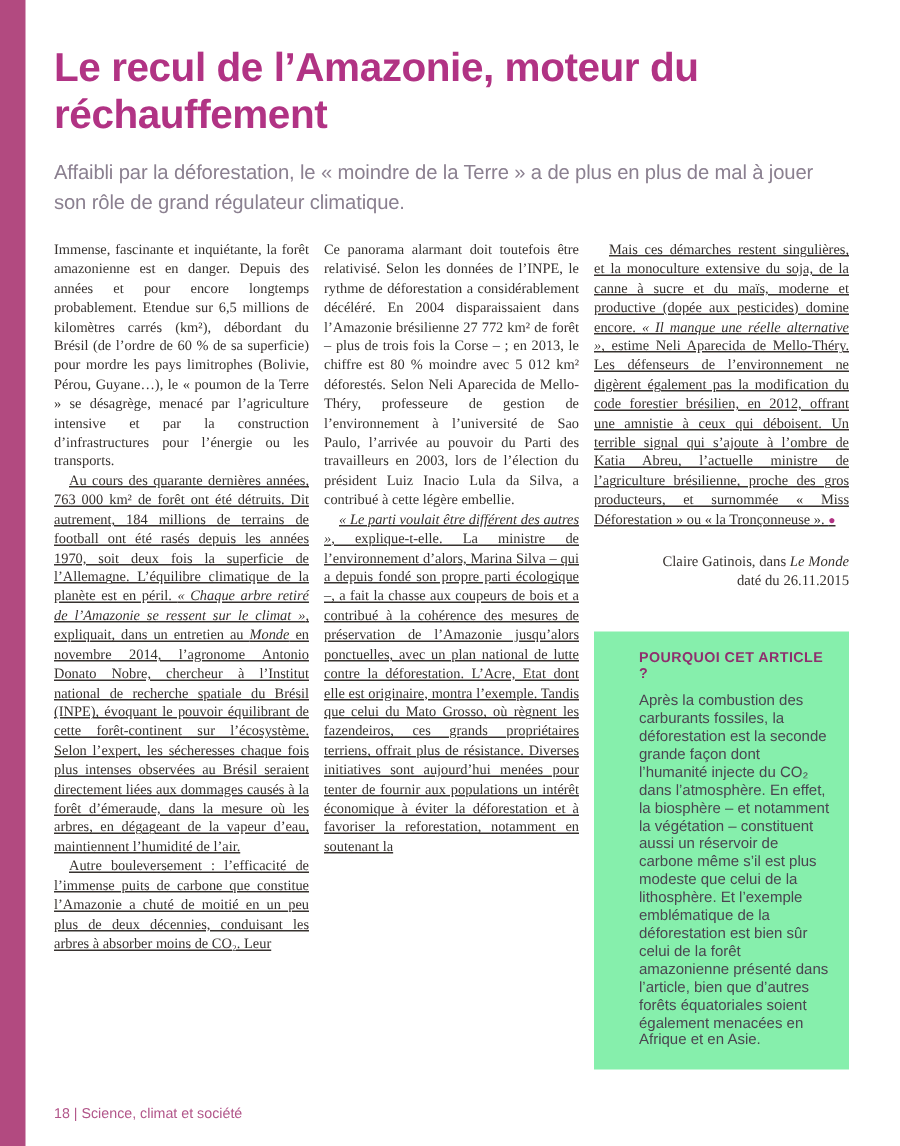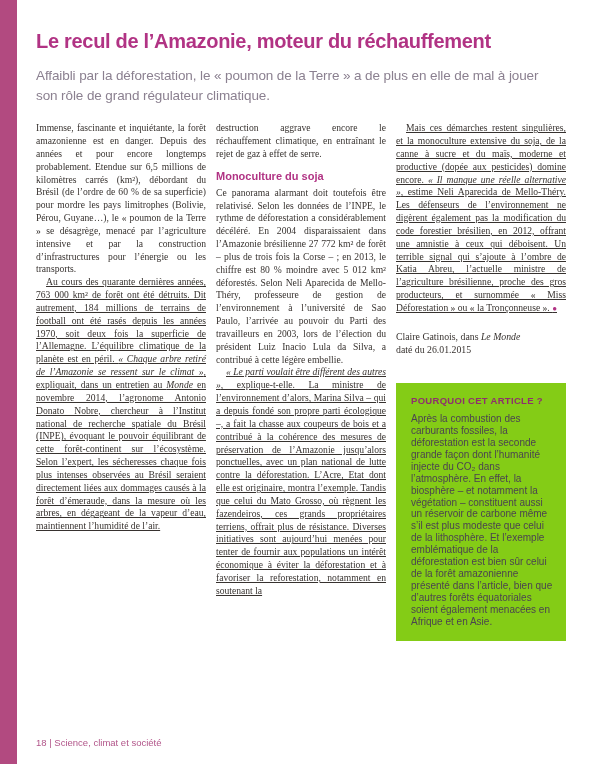--- a/index.html
+++ b/index.html
@@ -32,21 +32,21 @@
   }
   .brand {
     font-family:"DejaVu Serif", serif;
     font-weight:bold; font-size:21px;
     color:#191919; letter-spacing:-0.5px;
   }
   
   .article-title {
     margin:30px 0 0 0;
     font-family:"Liberation Sans", sans-serif;
-    font-weight:bold; font-size:20px; letter-spacing:-0.3px;
+    font-weight:bold; font-size:27px; letter-spacing:-0.3px;
     color:#b13384;
   }
   .article-subtitle {
     margin-top:13px;
     font-family:"Liberation Sans", sans-serif;
     font-size:13.5px; line-height:1.45; letter-spacing:-0.1px;
     color:#8b8090;
     max-width:524px;
   }
   
@@ -66,29 +66,29 @@
   .it { font-style:italic; }
   .accent-dot { color:#b13384; font-size:8px; }
   .subhead {
     font-family:"Liberation Sans", sans-serif;
     font-weight:bold; font-size:11px;
     color:#b13384;
     margin:9px 0 5px 0;
   }
   .byline {
     margin-top:14px;
-    text-align:left;
+    text-align:right;
     font-size:9.8px; line-height:1.4;
     color:#37322f;
   }
   
   .info-box {
     margin-top:26px;
-    background:#84cc16;
-    padding:12px 13px 13px 15px;
+    background:#86efac;
+    padding:12px 13px 13px 30px;
   }
   .info-box-title {
     font-family:"Liberation Sans", sans-serif;
     font-weight:bold; font-size:9.5px; letter-spacing:0.3px;
     color:#8f2f6e;
     margin:0 0 7px 0;
   }
   .info-box-body {
     font-family:"Liberation Sans", sans-serif;
     font-size:10px; line-height:11.9px;
@@ -106,44 +106,43 @@
 </head>
 <body>
 
 <div class="side-bar"></div>
 
 <div class="page-inner">
 
 
   <h1 class="article-title">Le recul de l’Amazonie, moteur du réchauffement</h1>
 
-  <p class="article-subtitle">Affaibli par la déforestation, le « poumon de la Terre » a de plus en elle de mal à jouer son rôle de grand régulateur climatique.</p>
+  <p class="article-subtitle">Affaibli par la déforestation, le « moindre de la Terre » a de plus en plus de mal à jouer son rôle de grand régulateur climatique.</p>
 
   <div class="columns">
     <div class="col">
       <div>
           <p class="body-p"><span>Immense, fascinante et inquiétante, la forêt amazonienne est en danger. Depuis des années et pour encore longtemps probablement. Etendue sur 6,5 millions de kilomètres carrés (km²), débordant du Brésil (de l’ordre de 60 % de sa superficie) pour mordre les pays limitrophes (Bolivie, Pérou, Guyane…), le « poumon de la Terre » se désagrège, menacé par l’agriculture intensive et par la construction d’infrastructures pour l’énergie ou les transports.</span></p>
           <p class="body-p indent"><span>Au cours des quarante dernières années, 763 000 km² de forêt ont été détruits. Dit autrement, 184 millions de terrains de football ont été rasés depuis les années 1970, soit deux fois la superficie de l’Allemagne. L’équilibre climatique de la planète est en péril. </span><span class="it">« Chaque arbre retiré de l’Amazonie se ressent sur le climat »</span><span>, expliquait, dans un entretien au </span><span class="it">Monde</span><span> en novembre 2014, l’agronome Antonio Donato Nobre, chercheur à l’Institut national de recherche spatiale du Brésil (INPE), évoquant le pouvoir équilibrant de cette forêt-continent sur l’écosystème. Selon l’expert, les sécheresses chaque fois plus intenses observées au Brésil seraient directement liées aux dommages causés à la forêt d’émeraude, dans la mesure où les arbres, en dégageant de la vapeur d’eau, maintiennent l’humidité de l’air.</span></p>
+          <p class="body-p indent"><span>Autre bouleversement : l’efficacité de l’immense puits de carbone que constitue l’Amazonie a chuté de moitié en un peu plus de deux décennies, conduisant les arbres à absorber moins de CO₂. Leur</span></p>
         </div>
     </div>
     <div class="col">
       <div>
-          <p class="body-p"><span>destruction aggrave encore le réchauffement climatique, en entraînant le rejet de gaz à effet de serre.</span></p>
-          <h3 class="subhead">Monoculture du soja</h3>
           <p class="body-p"><span>Ce panorama alarmant doit toutefois être relativisé. Selon les données de l’INPE, le rythme de déforestation a considérablement décéléré. En 2004 disparaissaient dans l’Amazonie brésilienne 27 772 km² de forêt – plus de trois fois la Corse – ; en 2013, le chiffre est 80 % moindre avec 5 012 km² déforestés. Selon Neli Aparecida de Mello-Théry, professeure de gestion de l’environnement à l’université de Sao Paulo, l’arrivée au pouvoir du Parti des travailleurs en 2003, lors de l’élection du président Luiz Inacio Lula da Silva, a contribué à cette légère embellie.</span></p>
           <p class="body-p indent"><span class="it">« Le parti voulait être différent des autres »</span><span>, explique-t-elle. La ministre de l’environnement d’alors, Marina Silva – qui a depuis fondé son propre parti écologique –, a fait la chasse aux coupeurs de bois et a contribué à la cohérence des mesures de préservation de l’Amazonie jusqu’alors ponctuelles, avec un plan national de lutte contre la déforestation. L’Acre, Etat dont elle est originaire, montra l’exemple. Tandis que celui du Mato Grosso, où règnent les fazendeiros, ces grands propriétaires terriens, offrait plus de résistance. Diverses initiatives sont aujourd’hui menées pour tenter de fournir aux populations un intérêt économique à éviter la déforestation et à favoriser la reforestation, notamment en soutenant la</span></p>
         </div>
     </div>
     <div class="col">
       <div>
           <p class="body-p indent"><span>Mais ces démarches restent singulières, et la monoculture extensive du soja, de la canne à sucre et du maïs, moderne et productive (dopée aux pesticides) domine encore. </span><span class="it">« Il manque une réelle alternative »</span><span>, estime Neli Aparecida de Mello-Théry. Les défenseurs de l’environnement ne digèrent également pas la modification du code forestier brésilien, en 2012, offrant une amnistie à ceux qui déboisent. Un terrible signal qui s’ajoute à l’ombre de Katia Abreu, l’actuelle ministre de l’agriculture brésilienne, proche des gros producteurs, et surnommée « Miss Déforestation » ou « la Tronçonneuse ». </span><span class="accent-dot">●</span></p>
         </div>
       <div class="byline">
         <div><span>Claire Gatinois, dans </span><span class="it">Le Monde</span></div>
-        <div>daté du 26.01.2015</div>
+        <div>daté du 26.11.2015</div>
       </div>
       <aside class="info-box">
         <h2 class="info-box-title">POURQUOI CET ARTICLE ?</h2>
         <p class="info-box-body">Après la combustion des carburants fossiles, la déforestation est la seconde grande façon dont l’humanité injecte du CO₂ dans l’atmosphère. En effet, la biosphère – et notamment la végétation – constituent aussi un réservoir de carbone même s’il est plus modeste que celui de la lithosphère. Et l’exemple emblématique de la déforestation est bien sûr celui de la forêt amazonienne présenté dans l’article, bien que d’autres forêts équatoriales soient également menacées en Afrique et en Asie.</p>
       </aside>
     </div>
   </div>
 
 </div>
 

